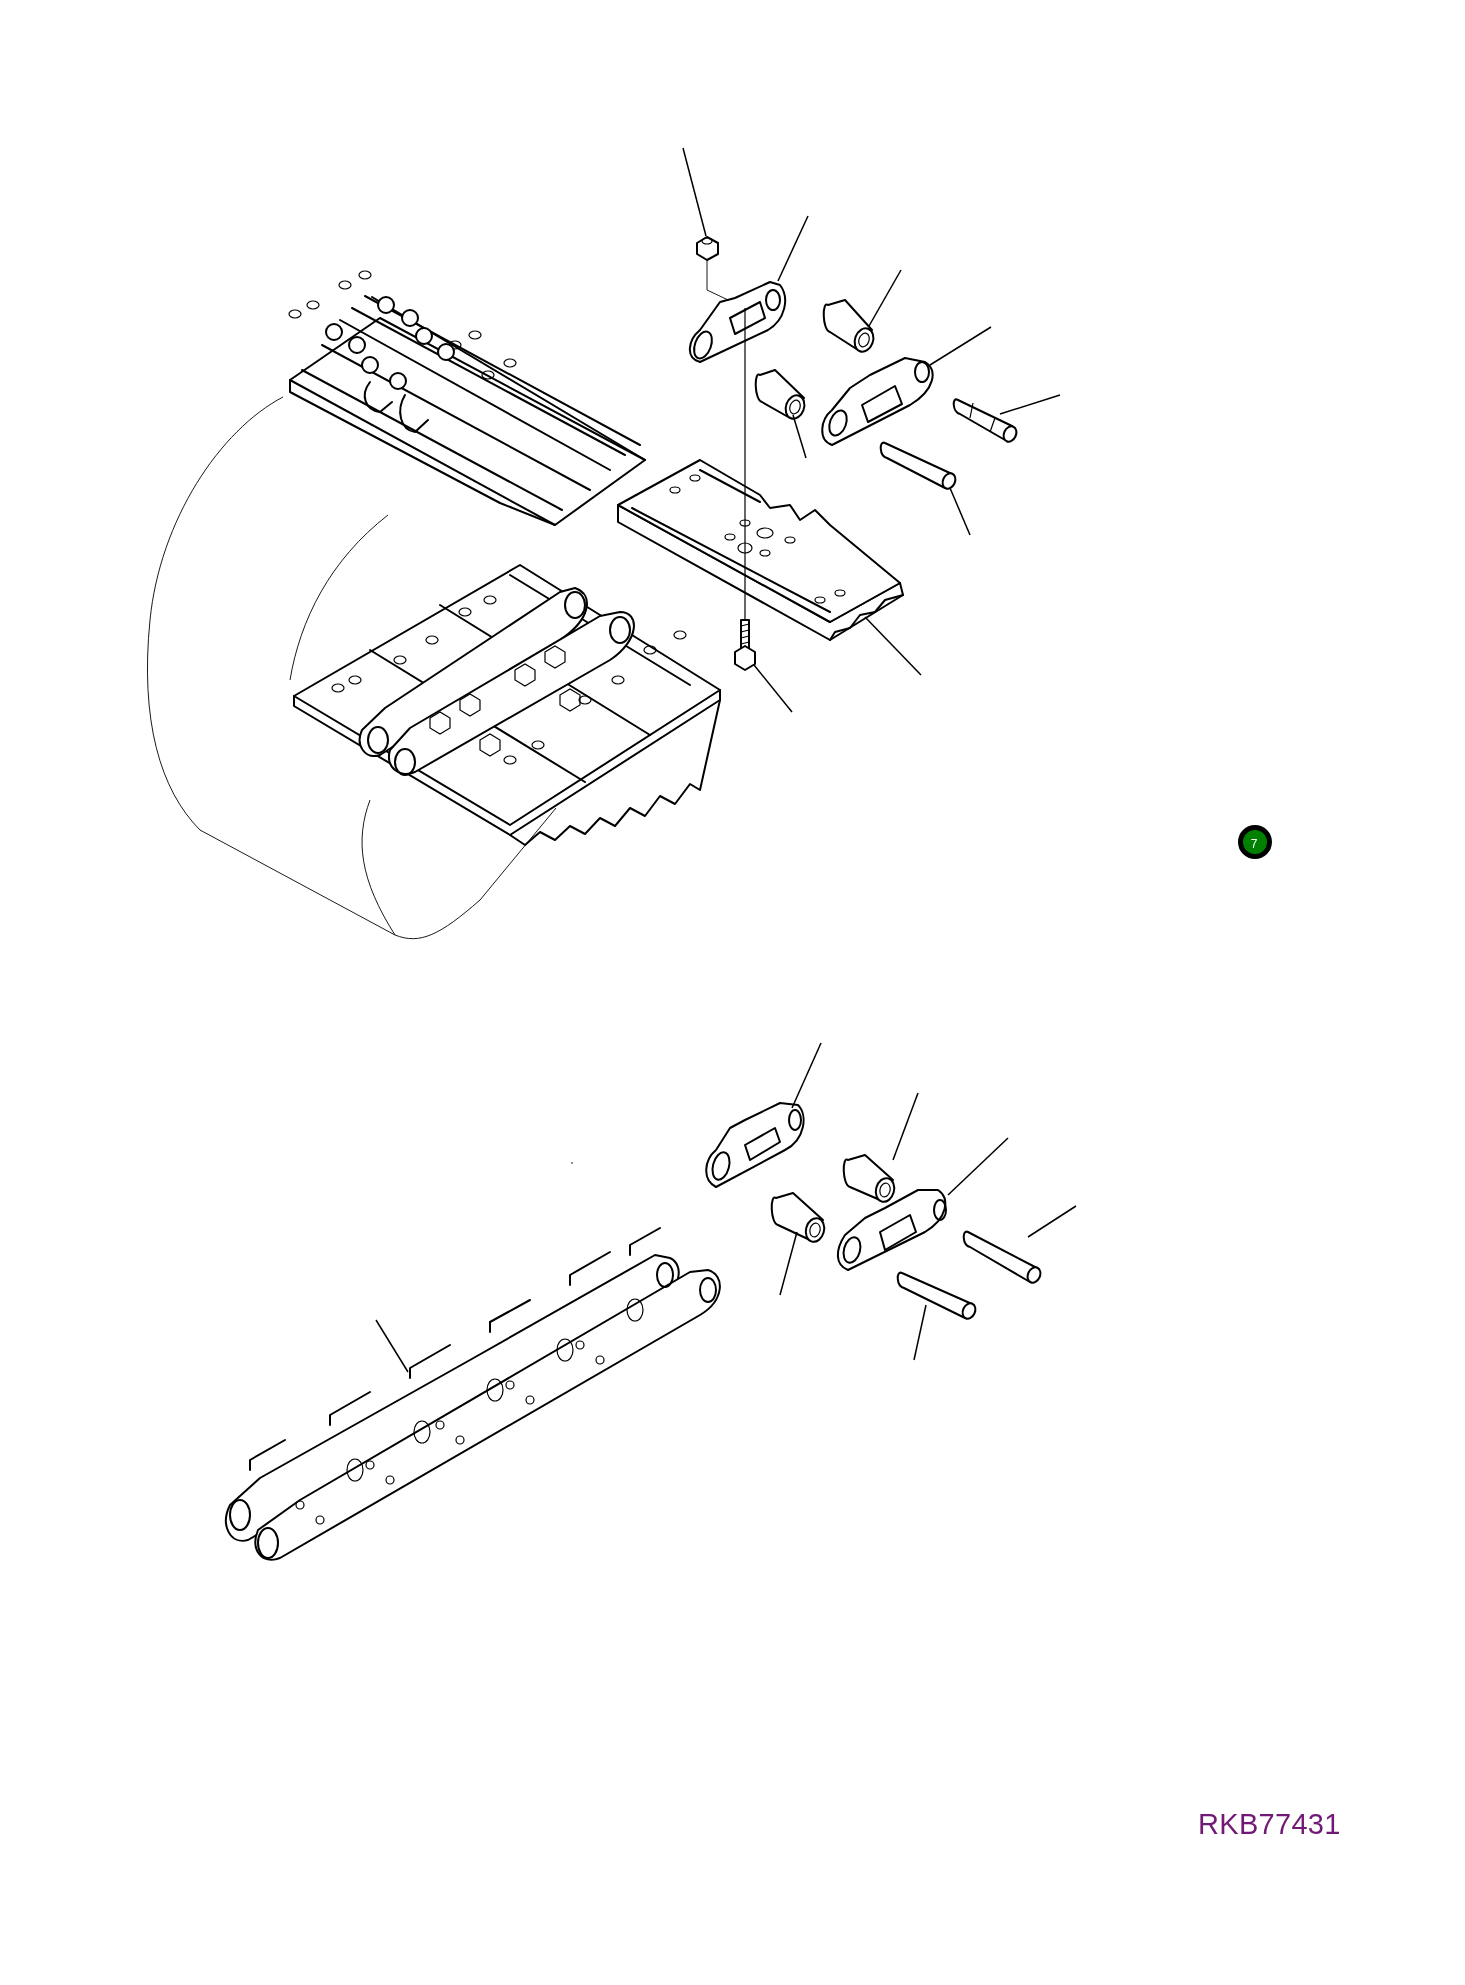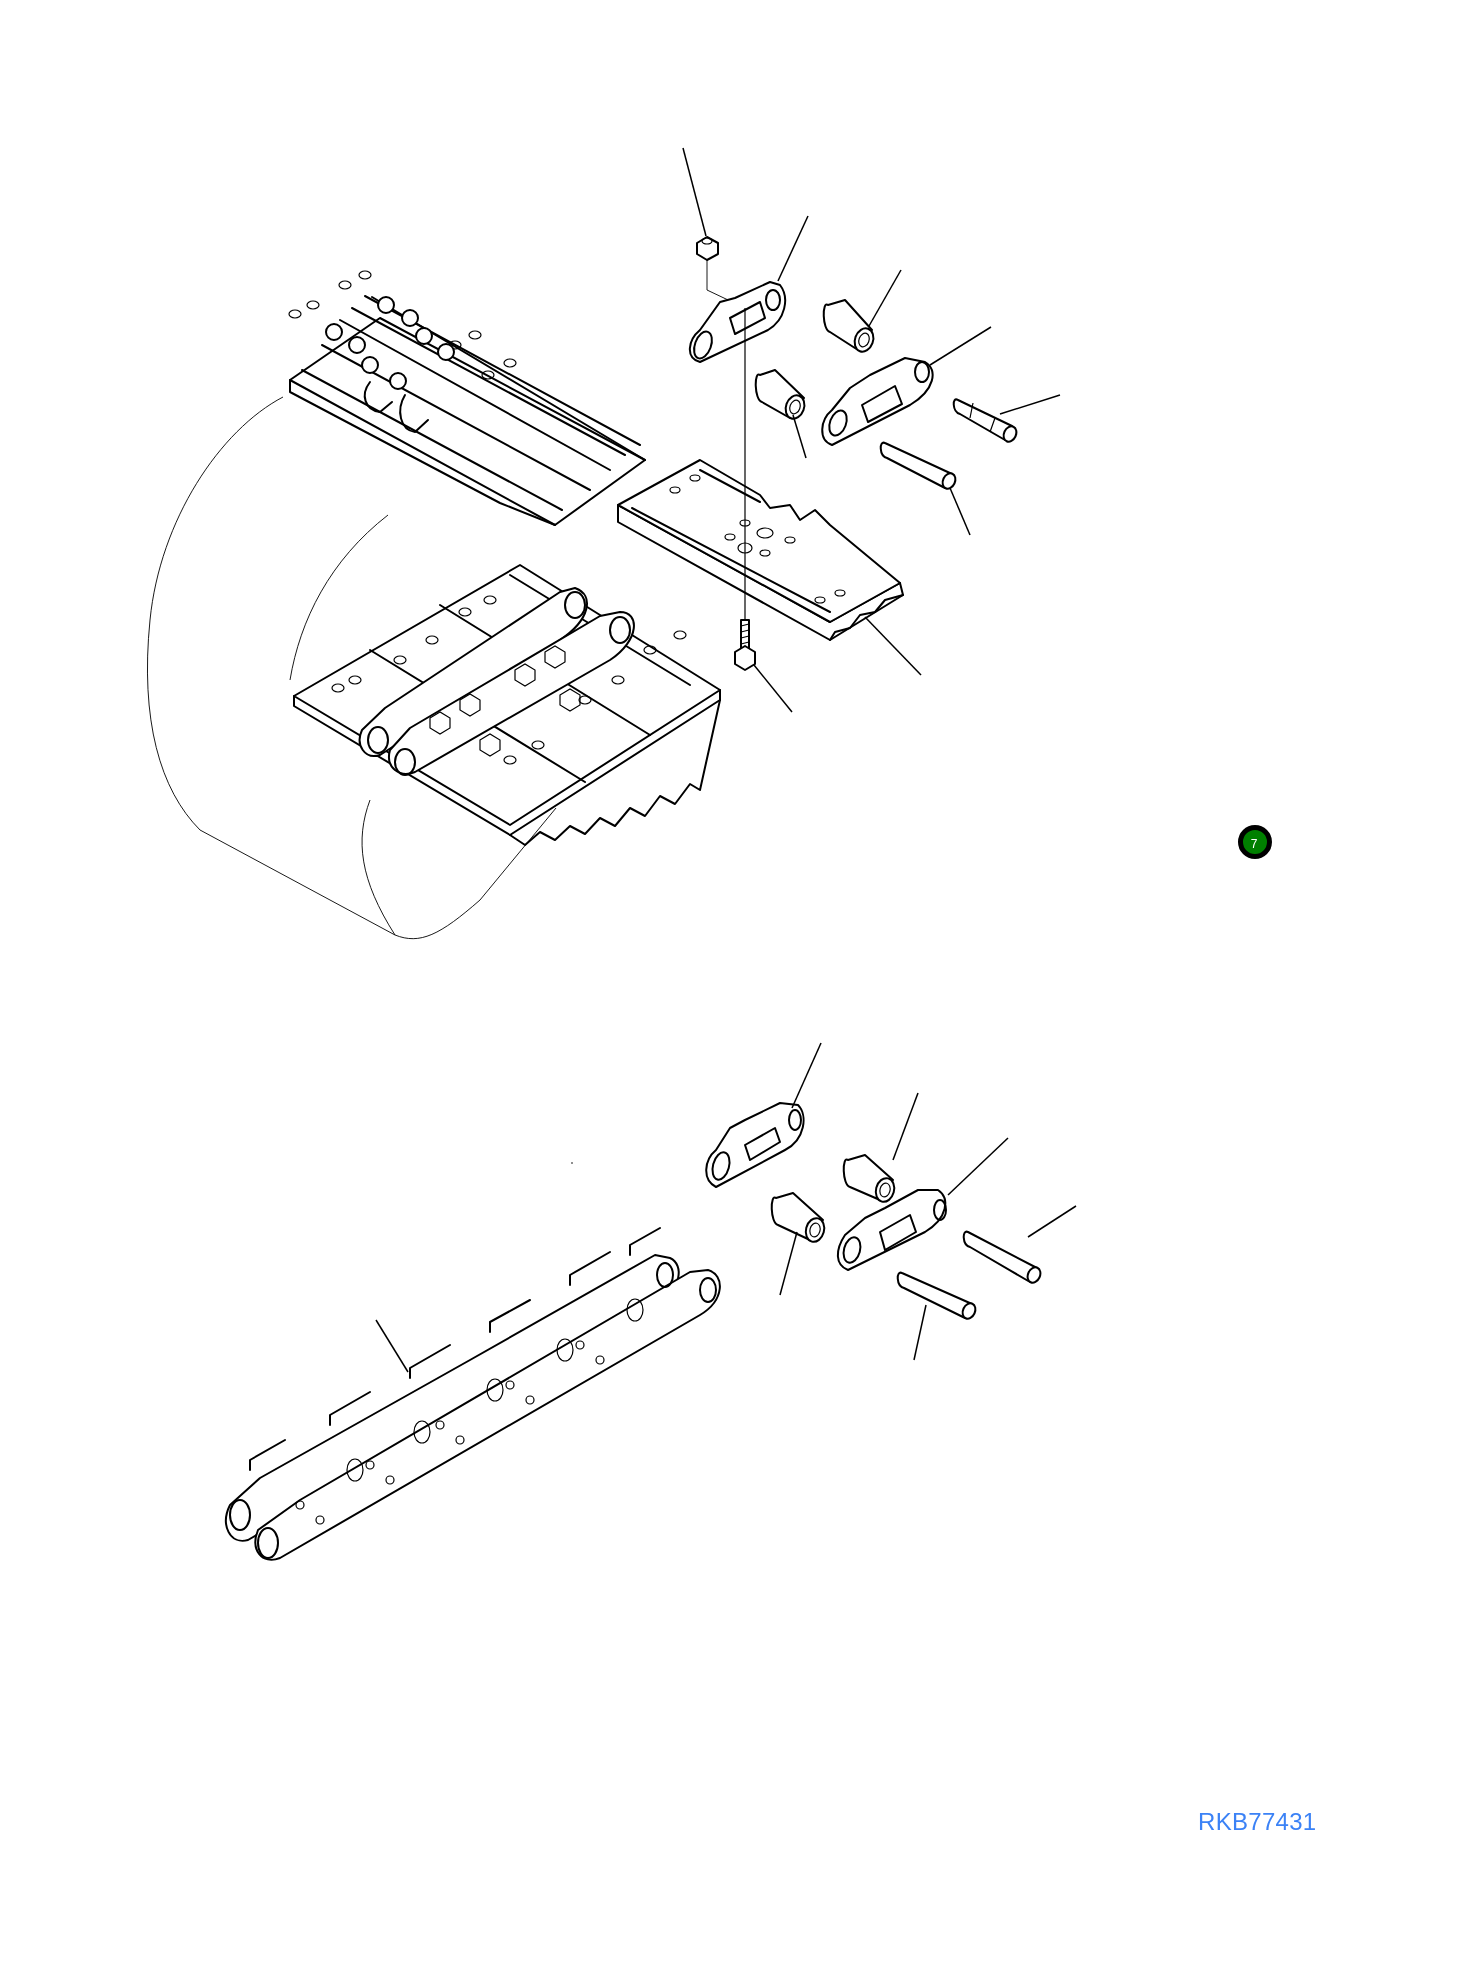--- a/index.html
+++ b/index.html
@@ -6,21 +6,21 @@
     body { width: 1465px; height: 1985px; position: relative; overflow: hidden; font-family: "Liberation Sans", sans-serif; }
     .drawing { position: absolute; left: 0; top: 0; width: 1465px; height: 1985px; }
     .ln { fill: none; stroke: #000; stroke-width: 2; stroke-linejoin: round; stroke-linecap: round; }
     .thin { fill: none; stroke: #000; stroke-width: 1.2; }
     .hair { fill: none; stroke: #000; stroke-width: 0.9; }
     .leader { fill: none; stroke: #000; stroke-width: 1.5; }
     .part { fill: #fff; stroke: #000; stroke-width: 2; stroke-linejoin: round; }
     .badge { position: absolute; left: 1238px; top: 825px; width: 34px; height: 34px; border-radius: 50%;
              border: 5px solid #000; box-sizing: border-box; display: flex; align-items: center; justify-content: center; }
     .badge span { color: #ffffff; font-size: 12px; line-height: 1; margin-top: 4px; margin-left: -2px; }
-    .code { position: absolute; left: 1198px; top: 1808px; font-size: 24px; color: #3b82f6; letter-spacing: 0.3px; }
+    .code { position: absolute; left: 1198px; top: 1808px; font-size: 29px; color: #701a75; letter-spacing: 0.3px; }
   </style>
 </head>
 <body>
 
 <svg class="drawing" viewBox="0 0 1465 1985" xmlns="http://www.w3.org/2000/svg">
 
   <g>
 
     <path class="hair" d="M283,397 C220,430 160,520 150,620 C140,720 160,790 200,830 L395,935 C420,945 440,935 480,900 L556,808"></path>
     <path class="hair" d="M388,515 C330,560 300,620 290,680"></path>

